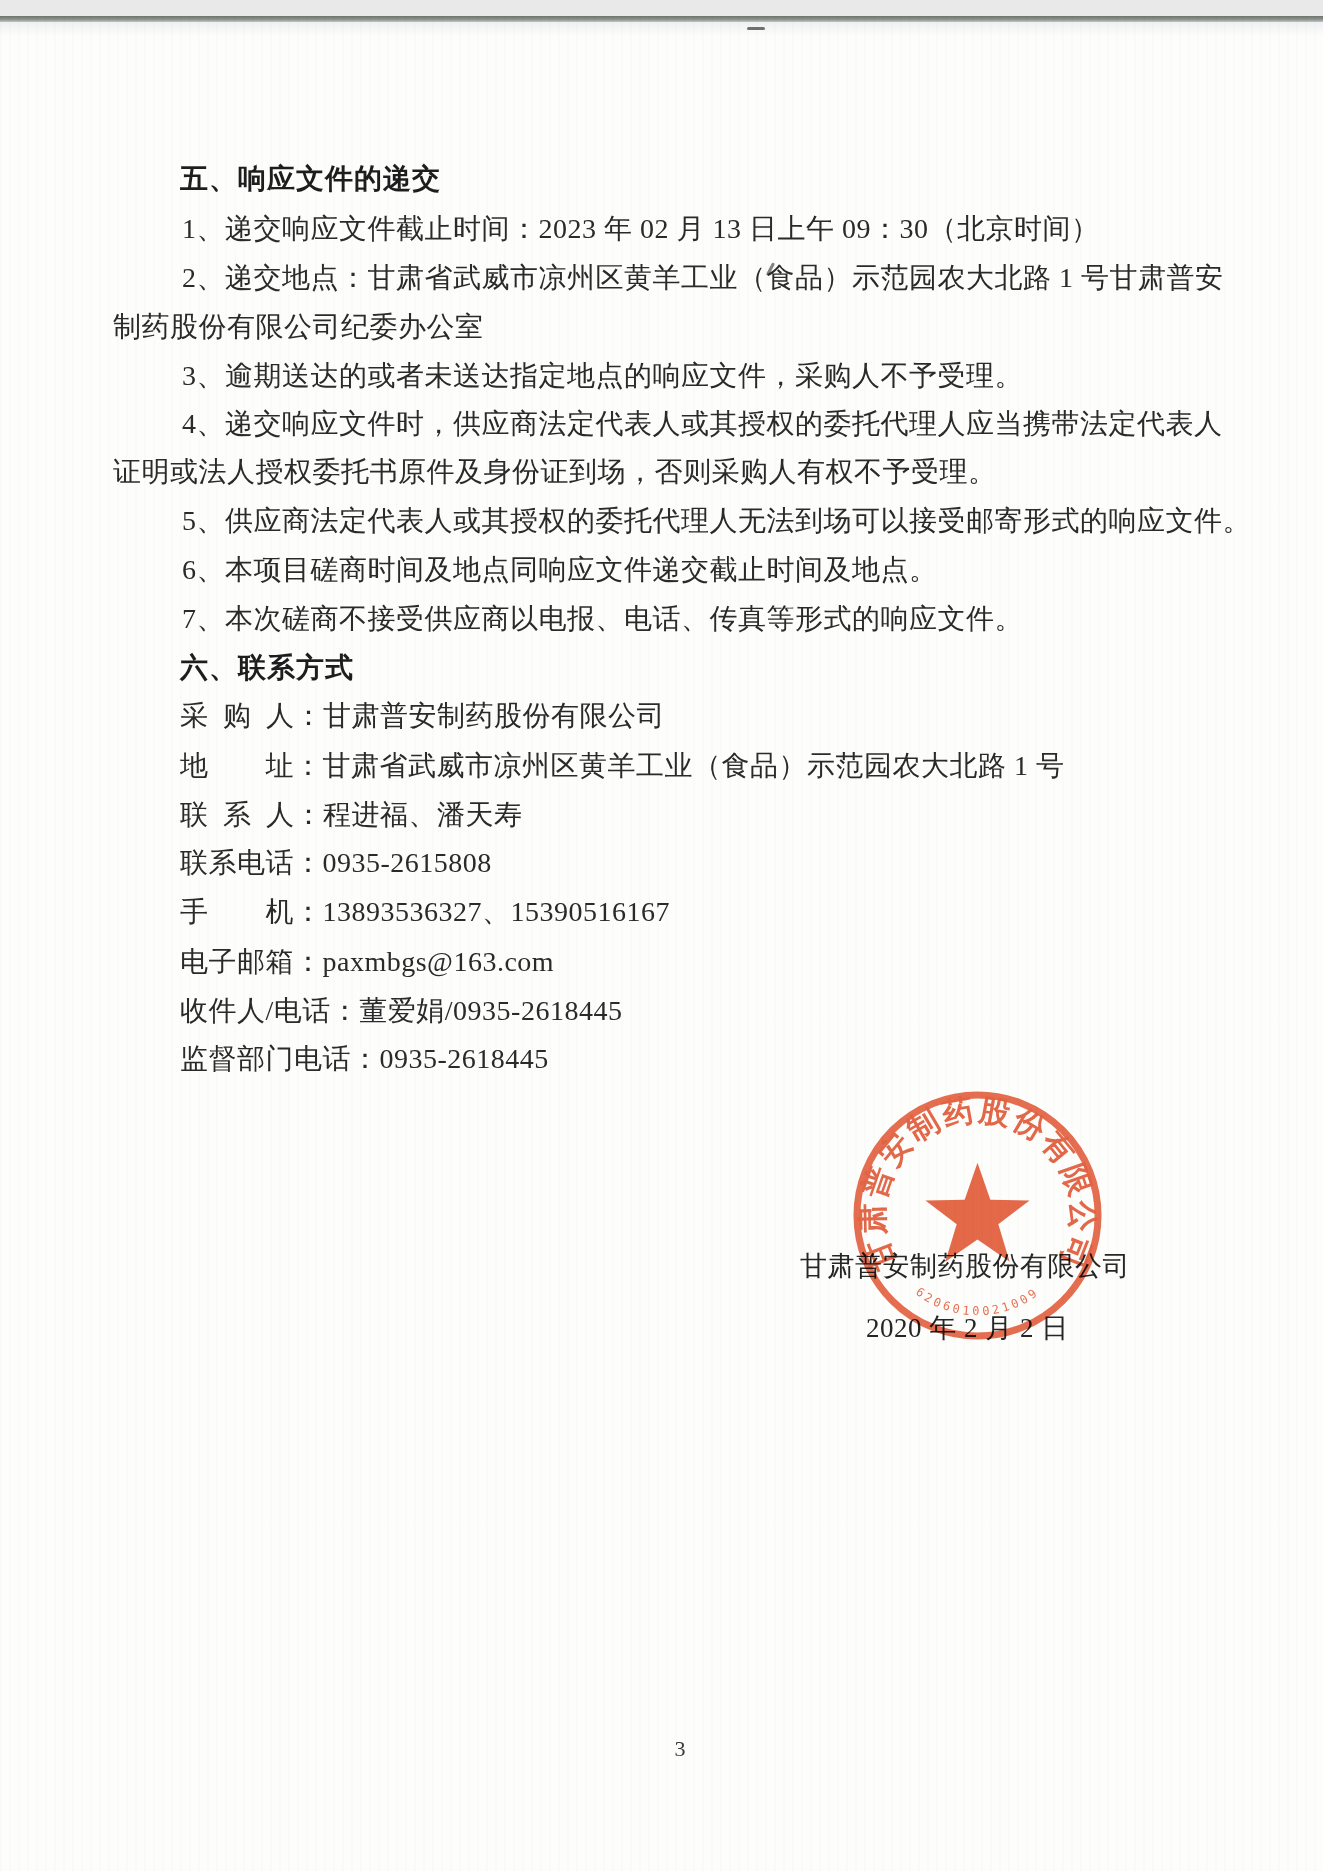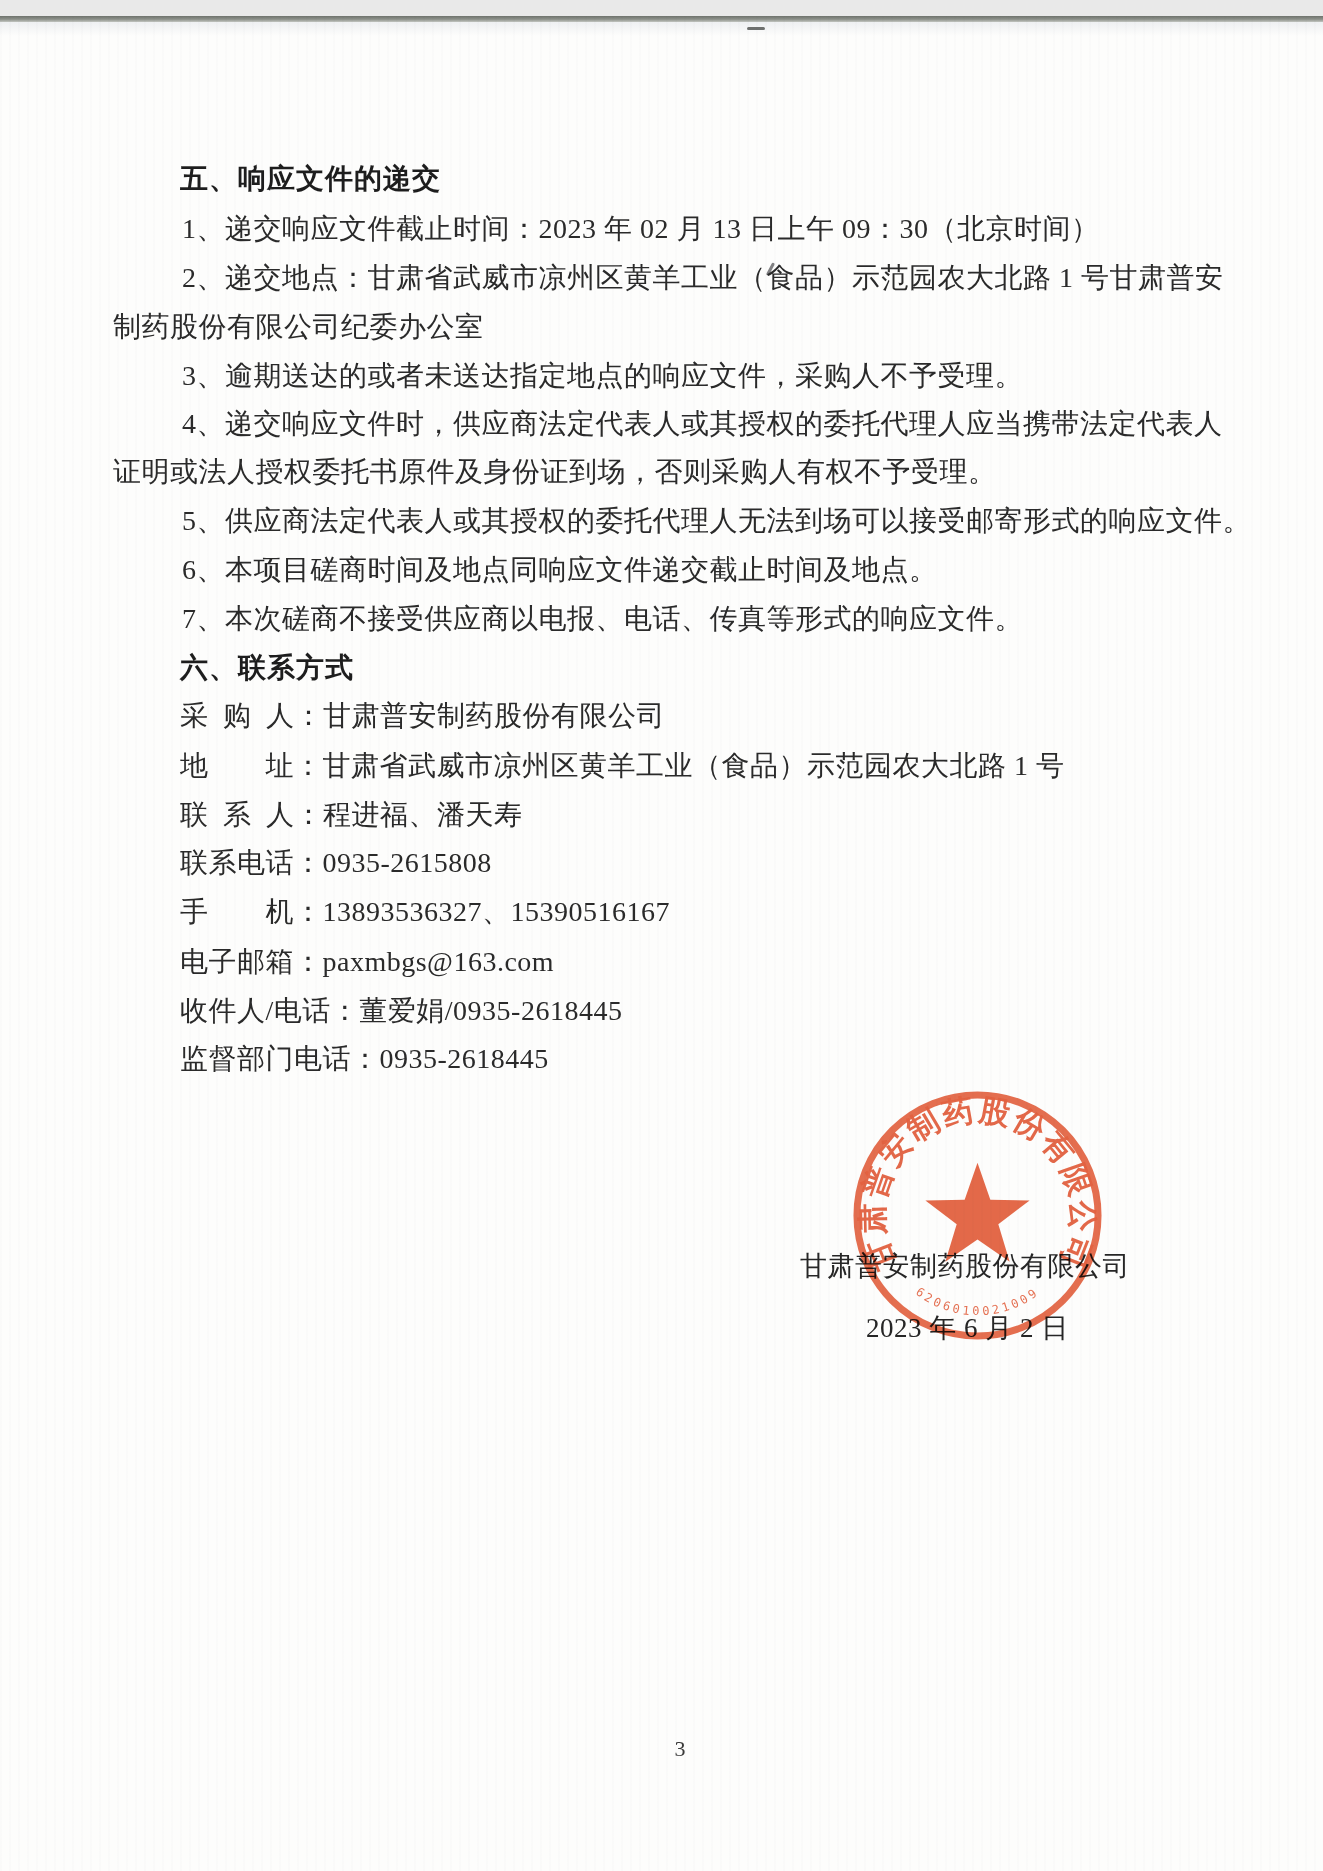--- a/index.html
+++ b/index.html
@@ -78,21 +78,21 @@
   <div class="ln" style="left:180px;top:683px;">采 购 人：甘肃普安制药股份有限公司</div>
   <div class="ln" style="left:180px;top:733px;">地　　址：甘肃省武威市凉州区黄羊工业（食品）示范园农大北路 1 号</div>
   <div class="ln" style="left:180px;top:782px;">联 系 人：程进福、潘天寿</div>
   <div class="ln" style="left:180px;top:830px;">联系电话：0935-2615808</div>
   <div class="ln" style="left:180px;top:879px;">手　　机：13893536327、15390516167</div>
   <div class="ln" style="left:180px;top:929px;">电子邮箱：paxmbgs@163.com</div>
   <div class="ln" style="left:180px;top:978px;">收件人/电话：董爱娟/0935-2618445</div>
   <div class="ln" style="left:180px;top:1026px;">监督部门电话：0935-2618445</div>
 
   <div class="sig" style="left:800px;top:1232px;">甘肃普安制药股份有限公司</div>
-  <div class="sig" style="left:866px;top:1294px;">2023 年 6 月 2 日</div>
+  <div class="sig" style="left:866px;top:1294px;">2020 年 2 月 2 日</div>
 
   <svg class="seal" viewBox="0 0 264 264">
     <defs>
       <path id="arcTop" d="M 54.2 186.5 A 95 95 0 1 1 209.8 186.5" fill="none"></path>
       <path id="arcBottom" d="M 71.6 211.9 A 100 100 0 0 0 192.4 211.9" fill="none"></path>
     </defs>
     <circle cx="132" cy="132" r="121" fill="none" stroke="#e25632" stroke-width="7" opacity="0.92"></circle>
     <polygon fill="#e25632" opacity="0.95" points="132,79 144.9,116.2 184.3,117.0 152.9,140.8 164.3,178.5 132,156 99.7,178.5 111.1,140.8 79.7,117.0 119.1,116.2">
     </polygon>
     <text font-size="31" font-weight="bold" letter-spacing="2.5" fill="#e25632" opacity="0.95" font-family="Liberation Serif, DejaVu Serif, serif">

